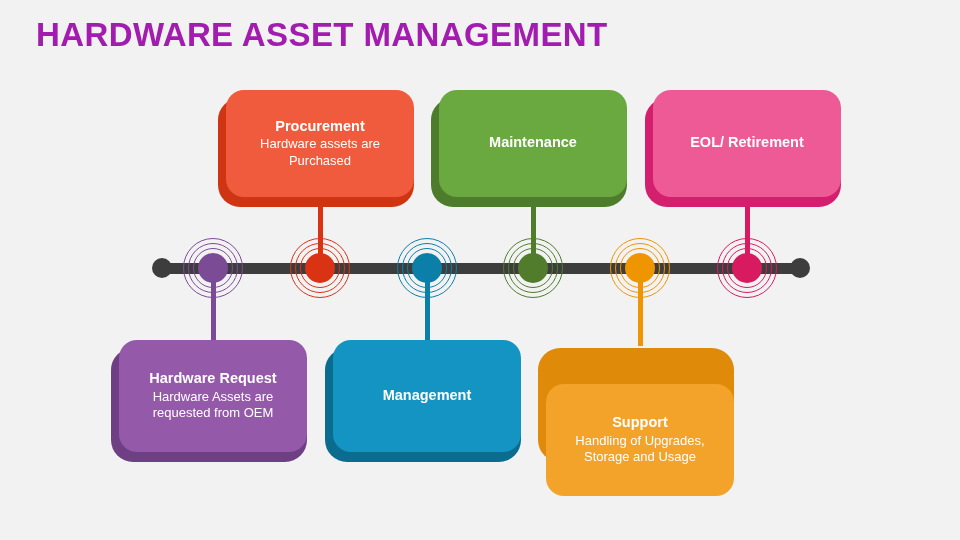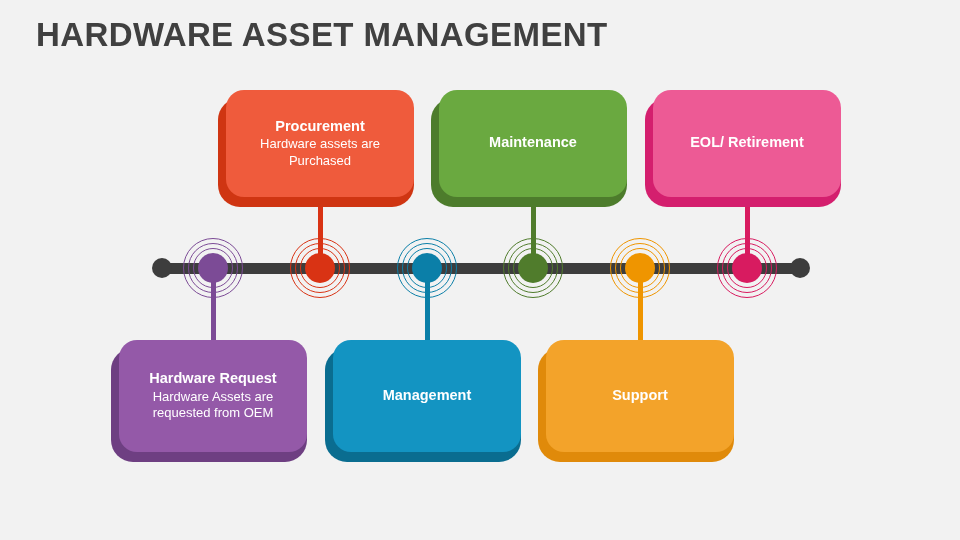--- a/index.html
+++ b/index.html
@@ -18,21 +18,21 @@
   }
 
   
   #page-title {
     position: absolute;
     left: 36px;
     top: 16px;
     font-size: 33px;
     font-weight: bold;
     letter-spacing: 0.4px;
-    color: #404040;
+    color: #a21caf;
     white-space: nowrap;
   }
 
   
   #timeline-axis {
     position: absolute;
     left: 162px;
     top: 263px;
     width: 640px;
     height: 11px;
@@ -208,22 +208,24 @@
         </div>
       </div>
       <div class="card" style="left: 439px; top: 90px; height: 95px;">
         <div class="plate" style="background: rgb(77, 124, 44); height: 109px;"></div>
         <div class="face" style="background: rgb(106, 169, 64); height: 107px;">
           <div class="card-title">Maintenance</div>
         </div>
       </div>
       <div class="card" style="left: 546px; top: 340px; height: 112px;">
         <div class="plate" style="background: rgb(224, 138, 10); height: 114px;"></div>
-        <div class="face" style="background: rgb(243, 163, 42); height: 112px;">
+        <div class="face" style="background: rgb(243, 163, 42); height: 112px; margin-top: 44px;">
           <div class="card-title">Support</div>
+          <div class="card-desc">Handling of Upgrades,
+Storage and Usage</div>
         </div>
       </div>
       <div class="card" style="left: 653px; top: 90px; height: 79px;">
         <div class="plate" style="background: rgb(212, 31, 110); height: 109px;"></div>
         <div class="face" style="background: rgb(237, 90, 149); height: 107px;">
           <div class="card-title">EOL/ Retirement</div>
         </div>
       </div>
     </div>
 

